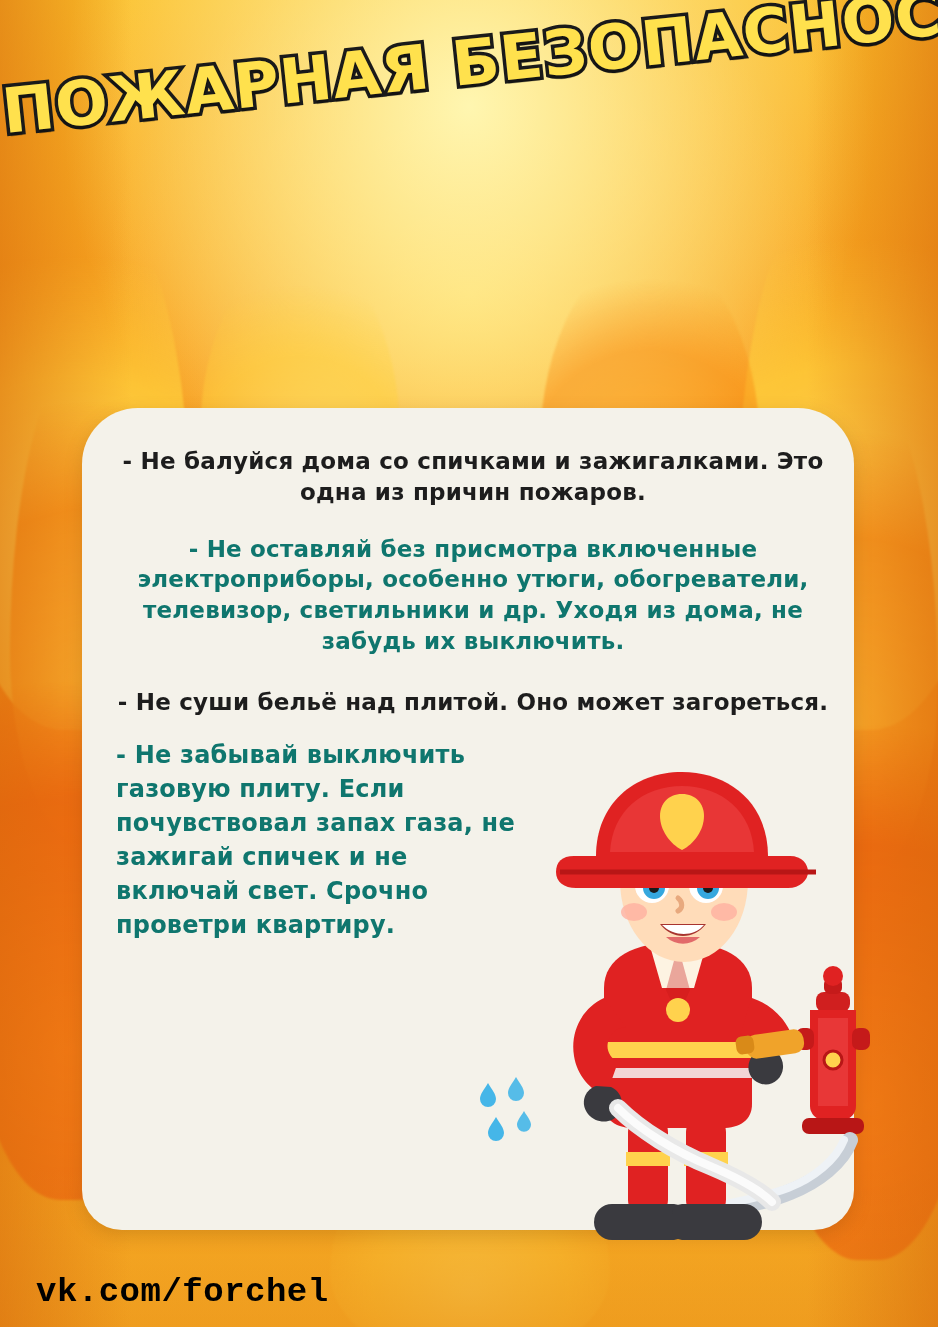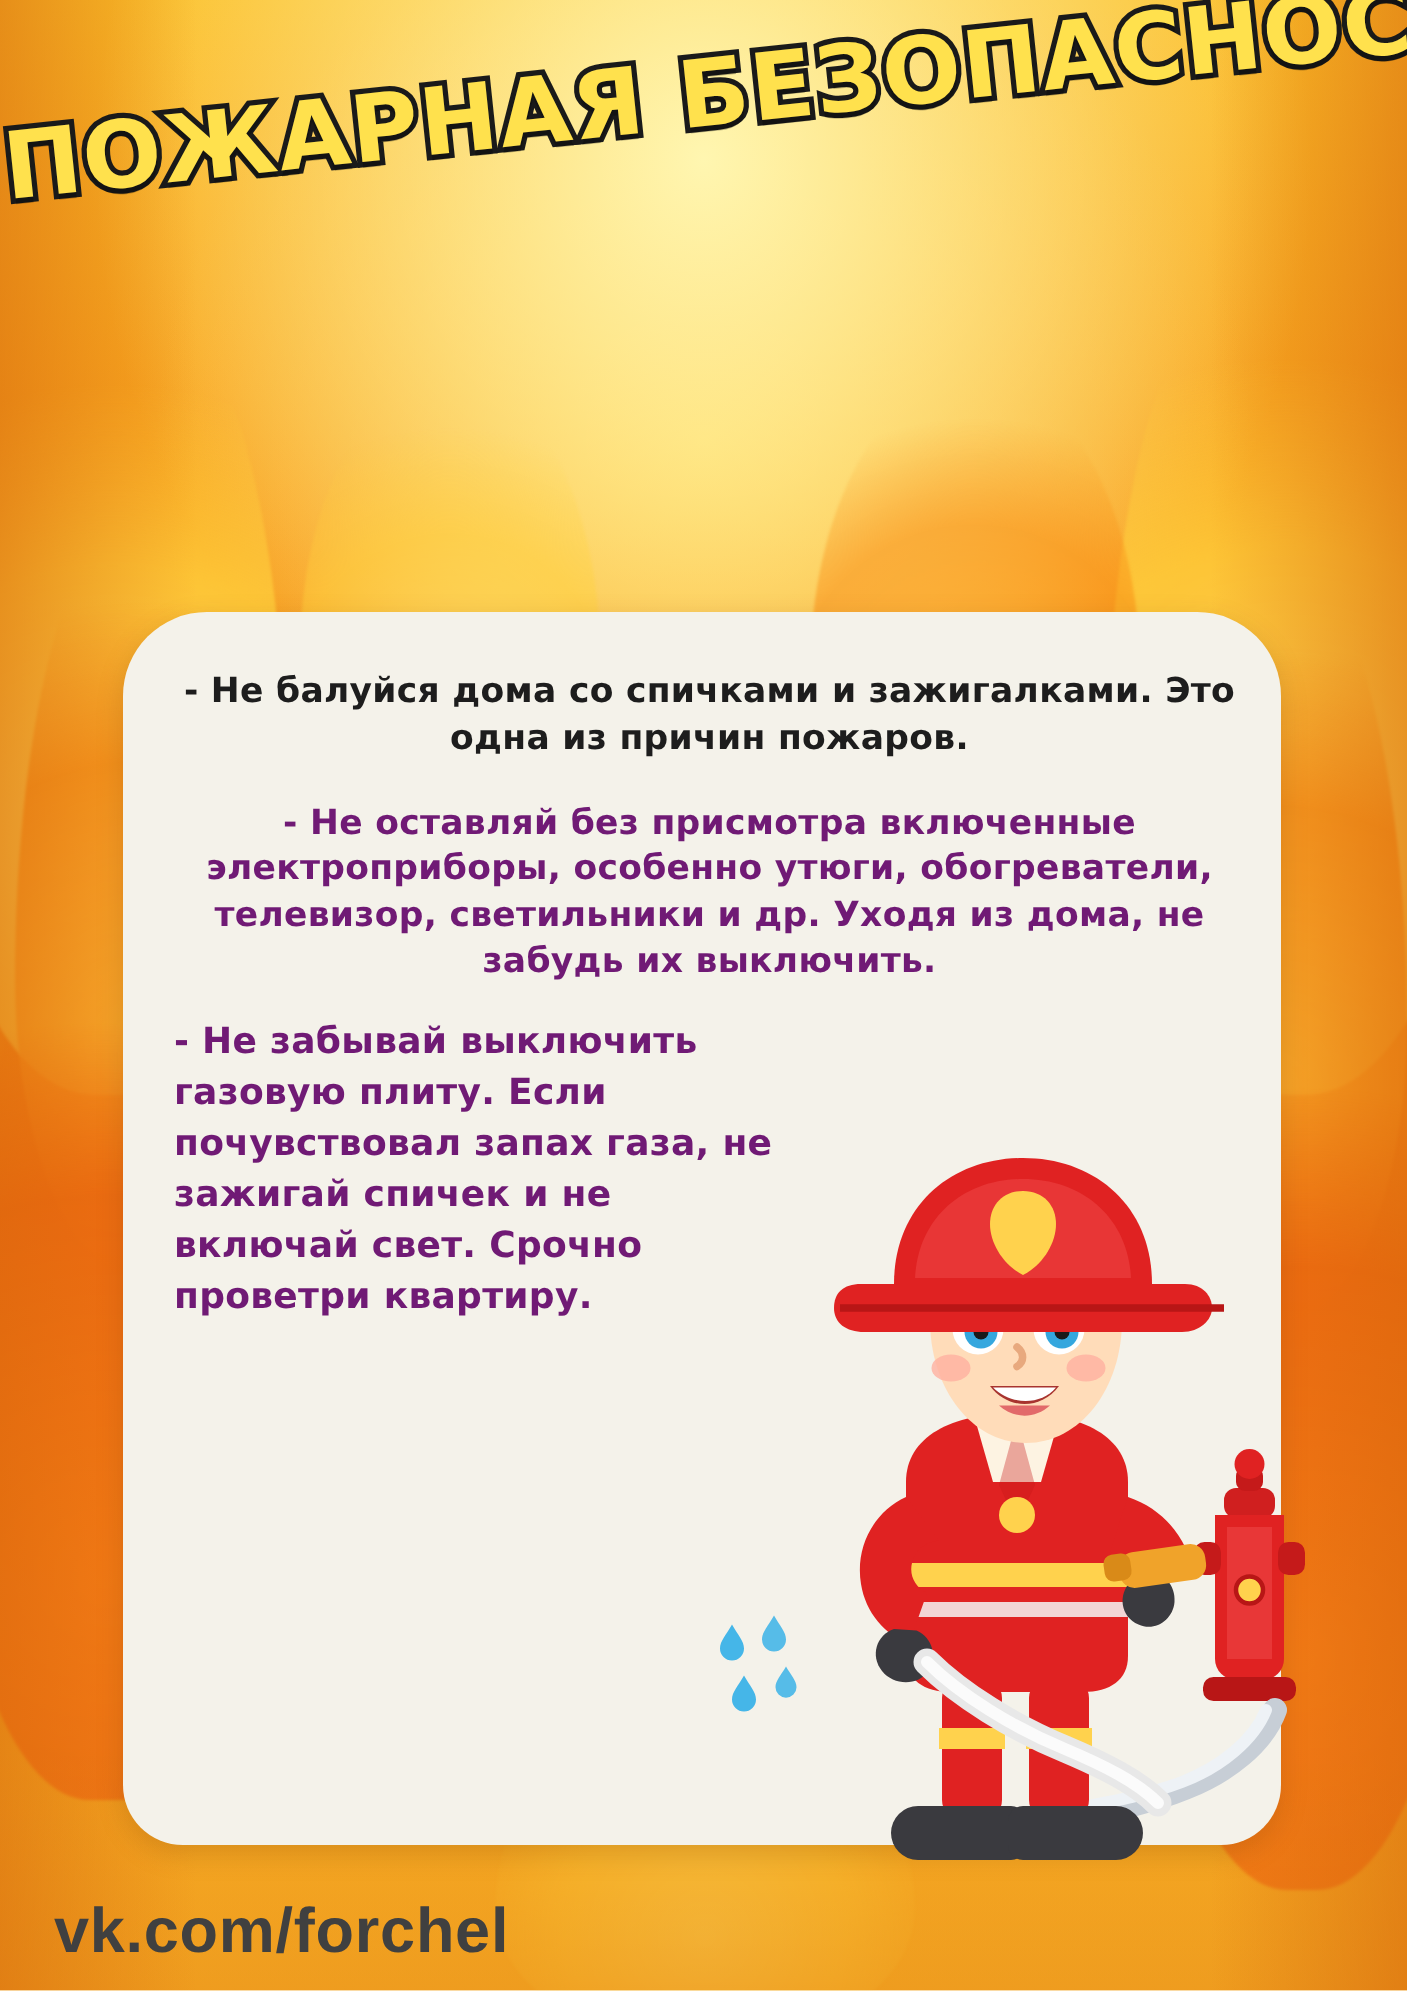--- a/index.html
+++ b/index.html
@@ -104,36 +104,36 @@
     font-family: "DejaVu Sans", sans-serif;
     font-weight: bold;
     font-size: 23px;
     line-height: 1.34;
     margin: 0 0 20px 0;
     color: #1d1d1d;
     letter-spacing: .2px;
   }
   .tip.c-center { text-align: center; }
   .tip.c-left   { text-align: left; }
-  .tip.orange   { color: #701a75; }
+  .tip.orange   { color: #0f766e; }
   .tip.t1 { margin-top: 12px; }
   .tip.t2 { margin-top: 26px; }
   .tip.t3 { margin-top: 30px; text-align: center; font-size: 23px; }
   .tip.t4 { width: 420px; font-size: 24px; line-height: 1.42; }
   .tip.t5 { margin-top: 30px; width: 400px; font-size: 24px; line-height: 1.42; }
 
   
   .footer {
     position: absolute;
     left: 36px;
     bottom: 16px;
-    font-family: Liberation Sans, sans-serif;
-    font-weight: bold;
-    font-size: 42px;
-    color: #404040;
+    font-family: Liberation Mono, monospace;
+    font-weight: bold;
+    font-size: 34px;
+    color: #000000;
     letter-spacing: .5px;
   }
 
   
   .fireman {
     position: absolute;
     left: 500px;
     top: 760px;
     width: 420px;
     height: 520px;
@@ -159,20 +159,21 @@
   <div class="edge-shade"></div>
 
   <div class="title-wrap">
     <div class="title-1">ПОЖАРНАЯ БЕЗОПАСНОСТЬ</div>
   </div>
 
   <div class="card">
     <div class="card-inner">
       <p class="tip t1 c-center">- Не балуйся дома со спичками и зажигалками. Это одна из причин пожаров.</p>
       <p class="tip t2 c-center orange">- Не оставляй без присмотра включенные электроприборы, особенно утюги, обогреватели, телевизор, светильники и др. Уходя из дома, не забудь их выключить.</p>
+      <p class="tip t3 c-center">- Не суши бельё над плитой. Оно может загореться.</p>
       <p class="tip t4 c-left orange">- Не забывай выключить газовую плиту. Если почувствовал запах газа, не зажигай спичек и не включай свет. Срочно проветри квартиру.</p>
     </div>
   </div>
 
   <svg class="water-drops" width="90" height="80" viewBox="0 0 90 80">
     <g fill="#45b6e8">
       <path d="M18 8c4 7 8 11 8 16a8 8 0 0 1-16 0c0-5 4-9 8-16z"></path>
       <path d="M46 2c4 7 8 11 8 16a8 8 0 0 1-16 0c0-5 4-9 8-16z" opacity=".9"></path>
       <path d="M26 42c4 7 8 11 8 16a8 8 0 0 1-16 0c0-5 4-9 8-16z"></path>
       <path d="M54 36c3.4 6 7 9.5 7 13.8a7 7 0 0 1-14 0c0-4.3 3.6-7.8 7-13.8z" opacity=".9"></path>

